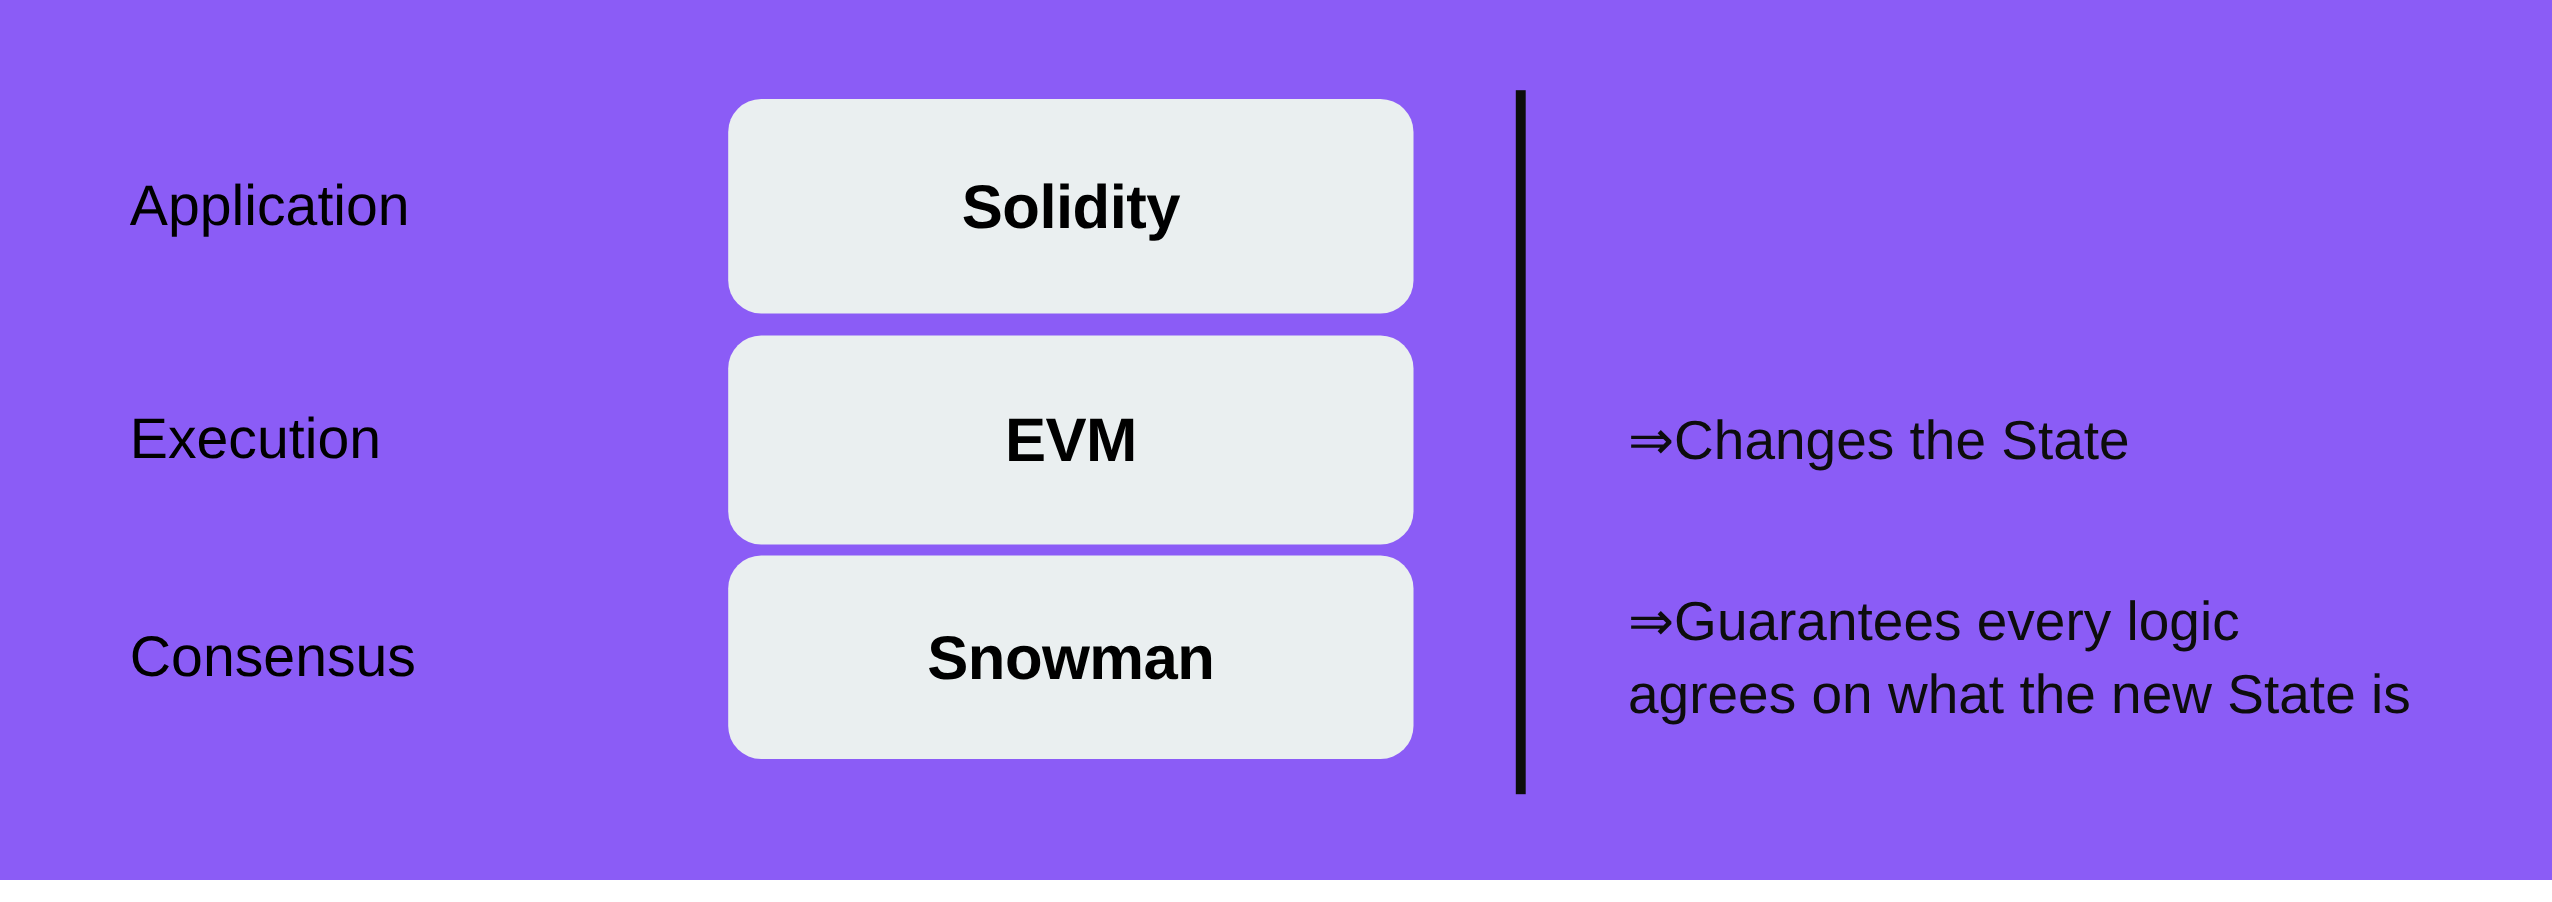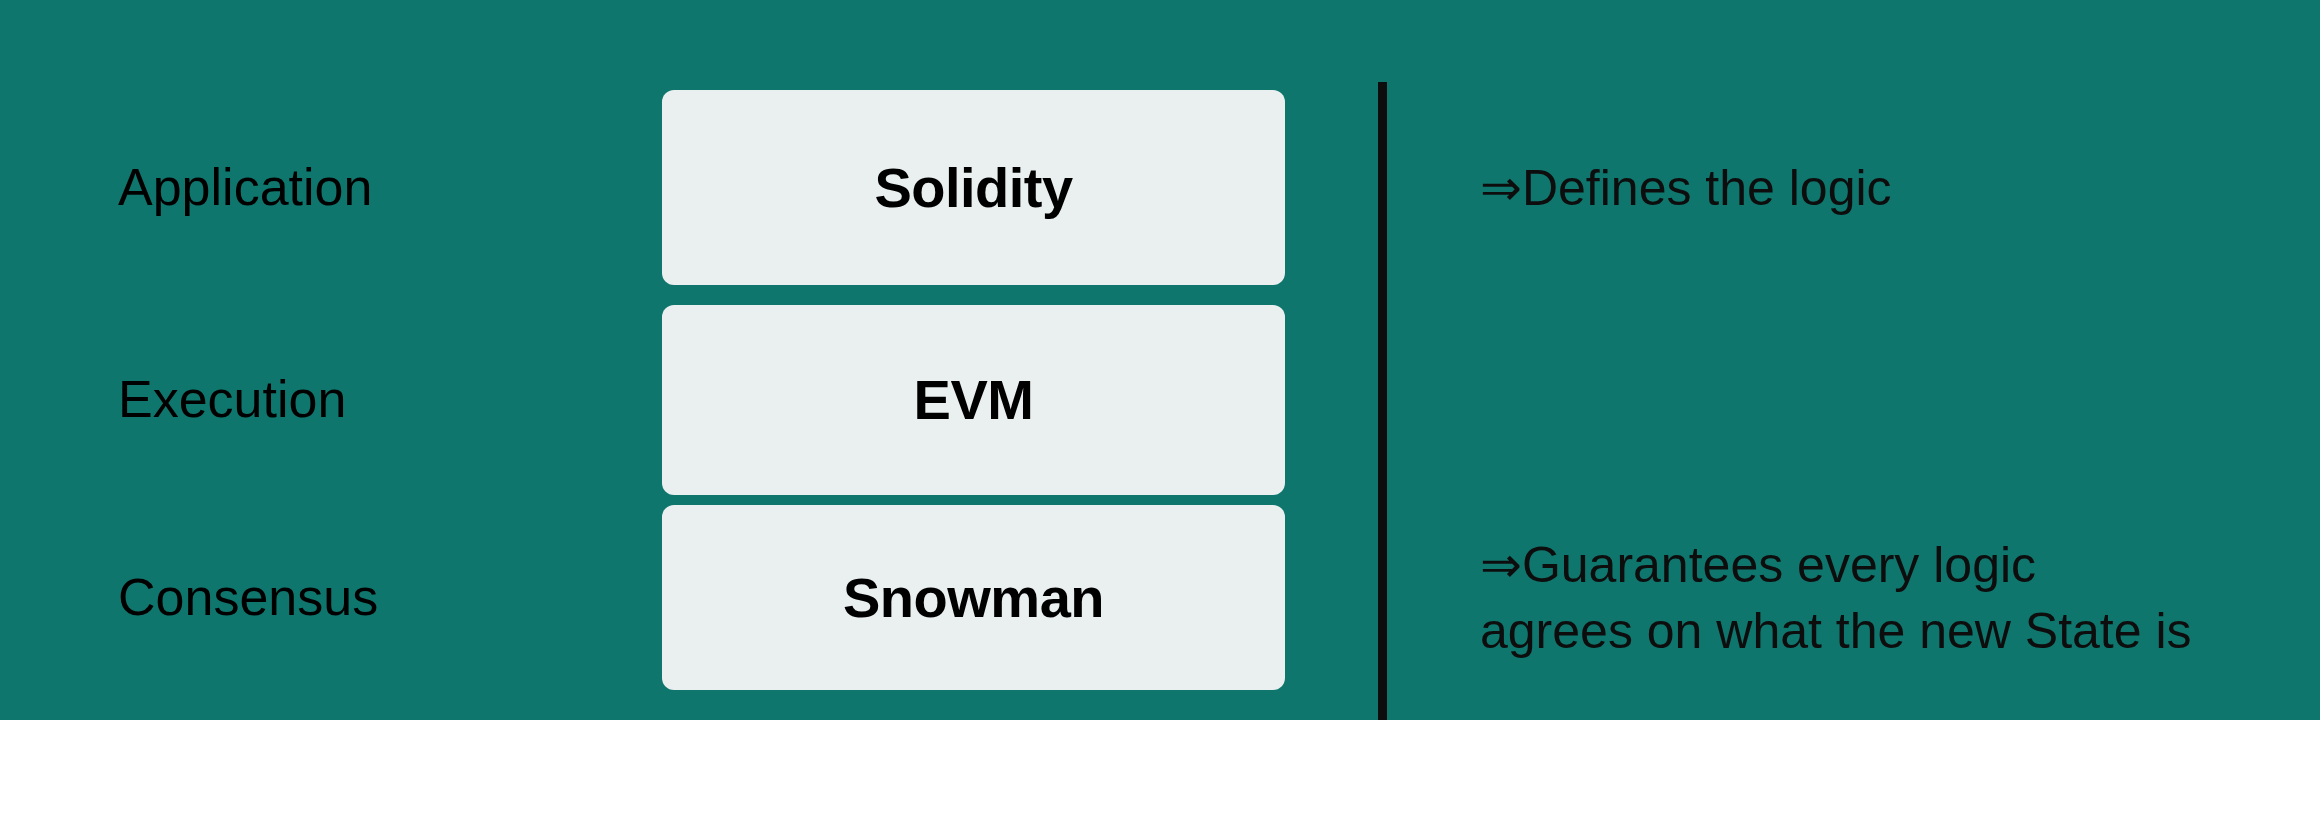--- a/index.html
+++ b/index.html
@@ -7,22 +7,22 @@
     padding: 0;
     background: #ffffff;
   }
   body {
     font-family: "Liberation Sans", sans-serif;
     -webkit-font-smoothing: antialiased;
   }
   #canvas {
     position: relative;
     width: 2320px;
-    height: 720px;
-    background: #0f766e;
+    height: 800px;
+    background: #8b5cf6;
     overflow: hidden;
   }
 
   
   .row {
     position: absolute;
     left: 0;
     width: 2320px;
   }
   .row.r0 { top: 90px;  height: 195px; }
@@ -44,21 +44,21 @@
   }
 
   
   .layer-box {
     position: absolute;
     left: 662px;
     width: 623px;
     top: 0;
     bottom: 0;
     background: #eaeff0;
-    border-radius: 12px;
+    border-radius: 30px;
     display: flex;
     align-items: center;
     justify-content: center;
   }
   .layer-box-label {
     font-size: 56px;
     font-weight: 700;
     color: #000000;
     letter-spacing: -0.5px;
     line-height: 1;
@@ -92,29 +92,29 @@
 </head>
 <body>
 
 <div id="canvas">
 
   <div class="row r0">
     <div class="stage-label">Application</div>
     <div class="layer-box">
       <span class="layer-box-label">Solidity</span>
     </div>
-    <div class="desc">
-      <div><span class="arrow">⇒</span><span>Defines the logic</span></div>
-    </div>
   </div>
 
   <div class="row r1">
     <div class="stage-label">Execution</div>
     <div class="layer-box">
       <span class="layer-box-label">EVM</span>
+    </div>
+    <div class="desc">
+      <div><span class="arrow">⇒</span><span>Changes the State</span></div>
     </div>
   </div>
 
   <div class="row r2">
     <div class="stage-label">Consensus</div>
     <div class="layer-box">
       <span class="layer-box-label">Snowman</span>
     </div>
     <div class="desc">
       <div><span class="arrow">⇒</span><span>Guarantees every logic</span></div>

